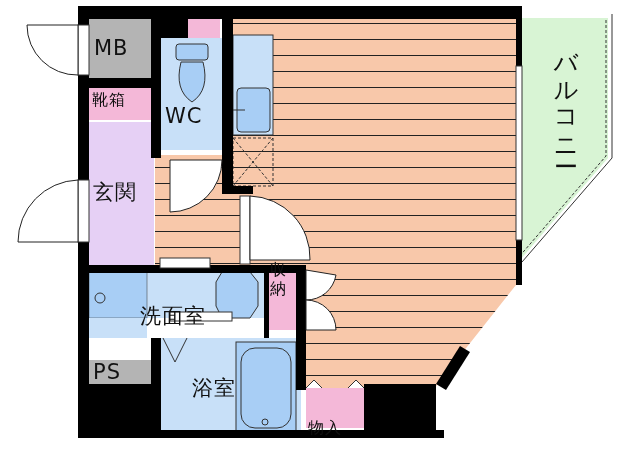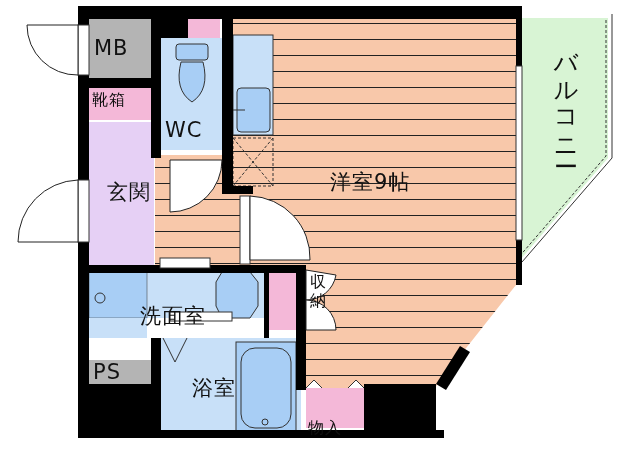--- a/index.html
+++ b/index.html
@@ -100,22 +100,21 @@
     <path d="M250,196 L250,260 L310,260 A62,62 0 0 0 250,196 Z"></path>
     <path d="M306,270 L306,300 A30,30 0 0 0 336,275 Z"></path>
     <path d="M306,300 L306,330 L336,330 A30,30 0 0 0 306,300 Z"></path>
   </g>
   <polyline points="306,388 314,380 322,388" fill="#fff" stroke="#333"></polyline>
   <polyline points="348,388 356,380 364,388" fill="#fff" stroke="#333"></polyline>
 </svg>
 
 <span class="lbl" style="left:94px;top:38px;">MB</span>
 <span class="lbl sm" style="left:92px;top:92px;">靴箱</span>
-<span class="lbl" style="left:165px;top:120px;">WC</span>
-<span class="lbl" style="left:107px;top:182px;">玄関</span>
-<span class="lbl" style="left:330px;top:172px;">洋室9帖</span>
+<span class="lbl" style="left:165px;top:106px;">WC</span>
+<span class="lbl" style="left:93px;top:182px;">玄関</span>
 <span class="lbl vert" style="left:554px;top:36px;">バルコニー</span>
 <span class="lbl" style="left:140px;top:290px;margin-top:16px;">洗面室</span>
-<span class="lbl sm" style="left:270px;top:272px;width:22px;white-space:normal;line-height:1.2;padding-left:40px;">収納</span>
+<span class="lbl sm" style="left:270px;top:260px;width:22px;white-space:normal;line-height:1.2;">収納</span>
 <span class="lbl" style="left:93px;top:362px;">PS</span>
 <span class="lbl" style="left:192px;top:378px;">浴室</span>
 <span class="lbl sm" style="left:308px;top:420px;">物入</span>
 </div>
 
 </body></html>

